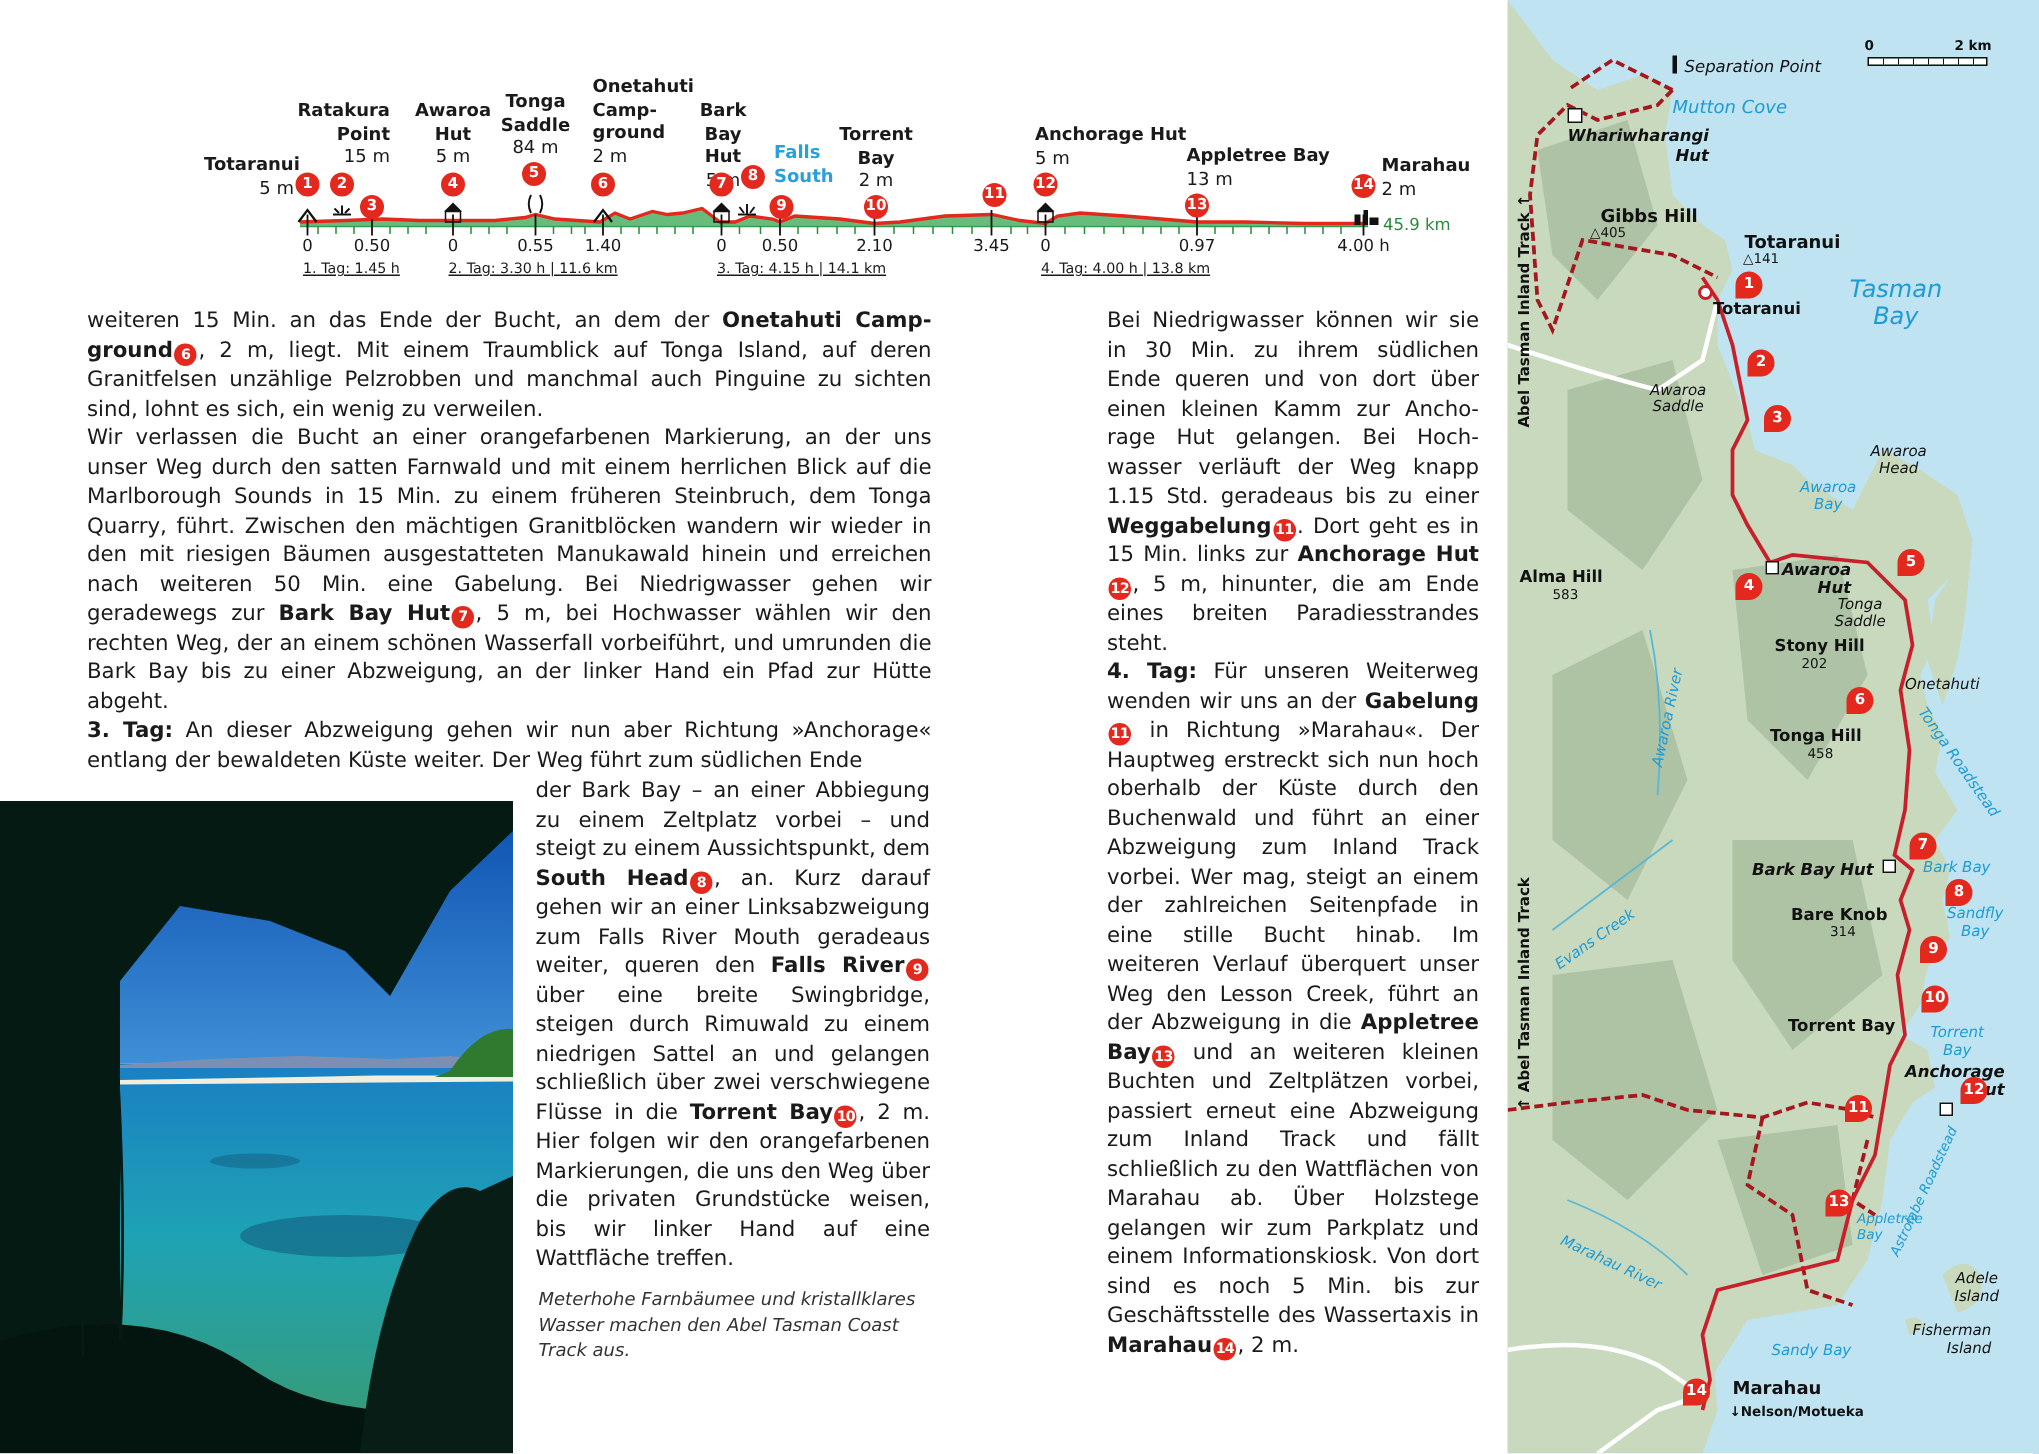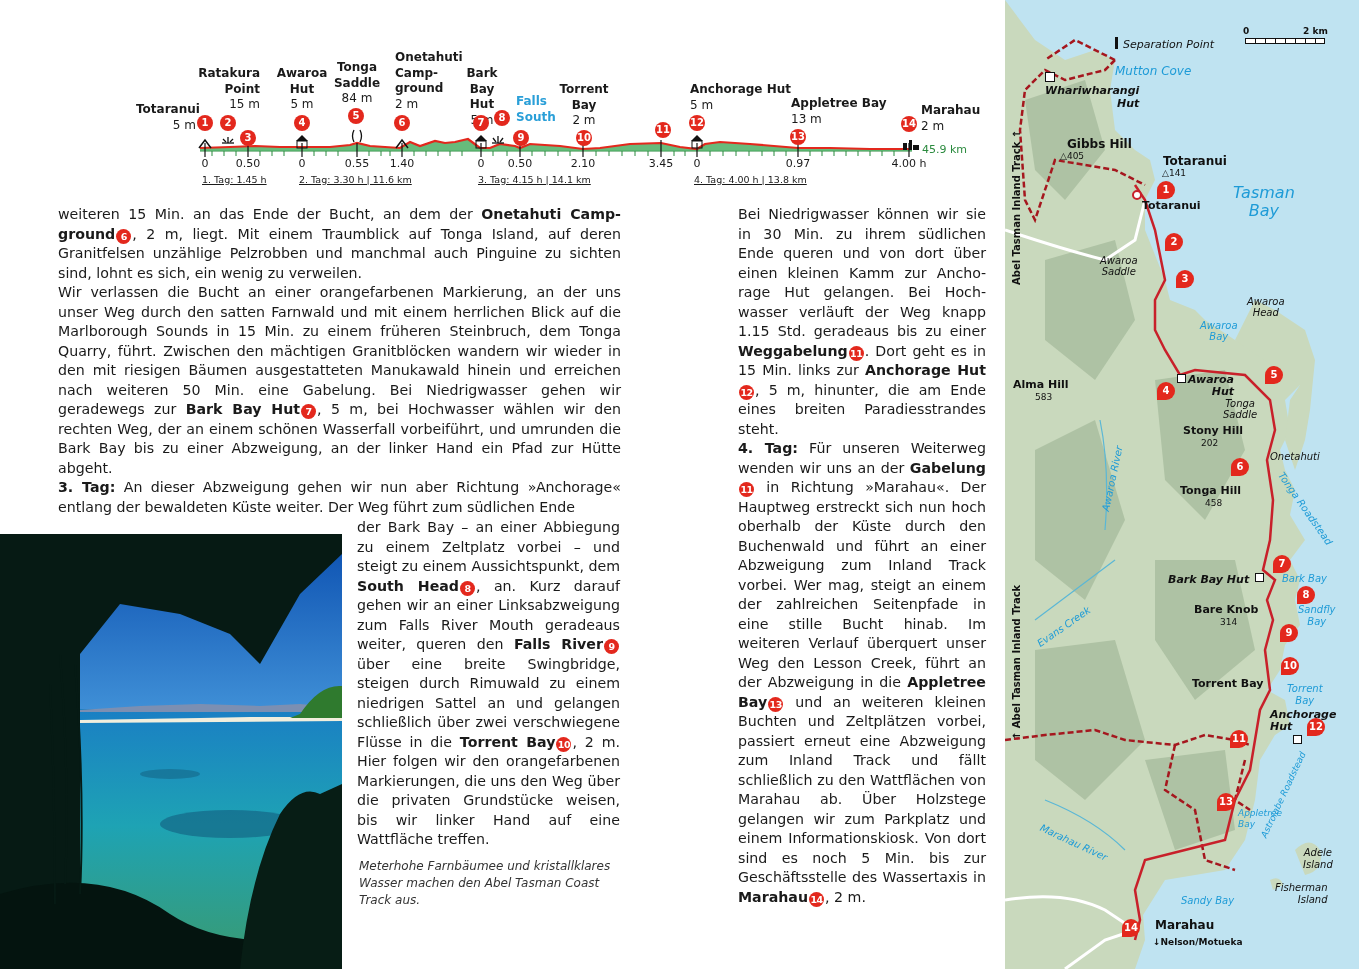--- a/index.html
+++ b/index.html
@@ -376,21 +376,21 @@
   <div class="map-lbl w" style="left:277px;top:573px;font-size:10px">Bark Bay</div>
   <div class="map-lbl b" style="left:189px;top:603px">Bare Knob</div>
   <div class="map-lbl small" style="left:215px;top:617px">314</div>
   <div class="map-lbl w" style="left:293px;top:604px;font-size:10px;line-height:12px;text-align:center">
     <span>Sandfly</span><br><span>Bay</span>
   </div>
   <div class="map-lbl b" style="left:187px;top:677px">Torrent Bay</div>
   <div class="map-lbl w" style="left:282px;top:683px;font-size:10px;line-height:12px;text-align:center">
     <span>Torrent</span><br><span>Bay</span>
   </div>
-  <div class="map-lbl b i" style="left:265px;top:709px;line-height:12px;text-align:left">
+  <div class="map-lbl b i" style="left:265px;top:709px;line-height:12px;text-align:right">
     <span>Anchorage</span><br><span>Hut</span>
   </div>
   <div style="position:absolute;left:288px;top:735px;width:9px;height:9px;border:1px solid #111;background:#fff;"></div>
 
   <div class="vert" style="left:6px;top:285px">Abel Tasman Inland Track ↑</div>
   <div class="vert" style="left:6px;top:740px">↑ Abel Tasman Inland Track</div>
 
   <div class="map-lbl w" style="left:254px;top:835px;font-size:9px;transform:rotate(-65deg);transform-origin:left top">Astrolabe Roadstead</div>
   <div class="map-lbl w" style="left:38px;top:822px;font-size:10px;transform:rotate(25deg);transform-origin:left top">Marahau River</div>
   <div class="map-lbl w" style="left:233px;top:808px;font-size:9px;line-height:11px;">

